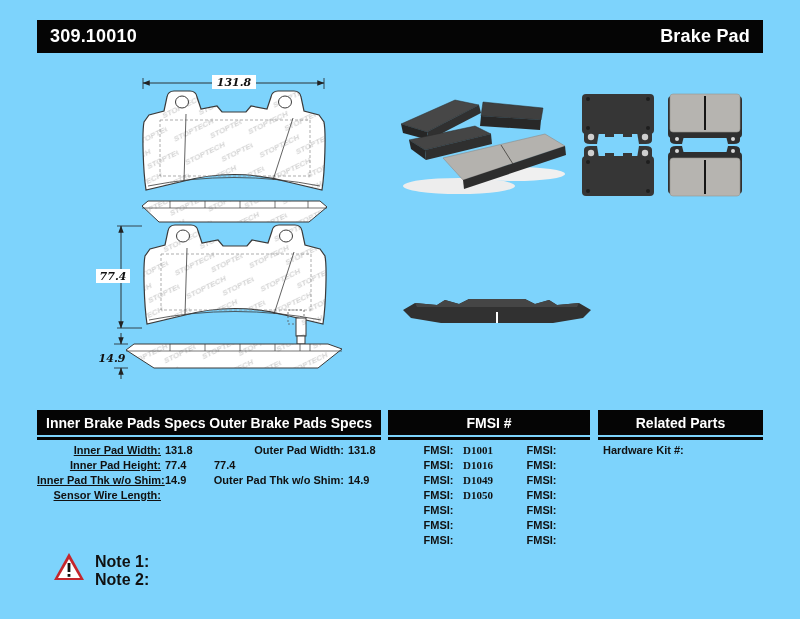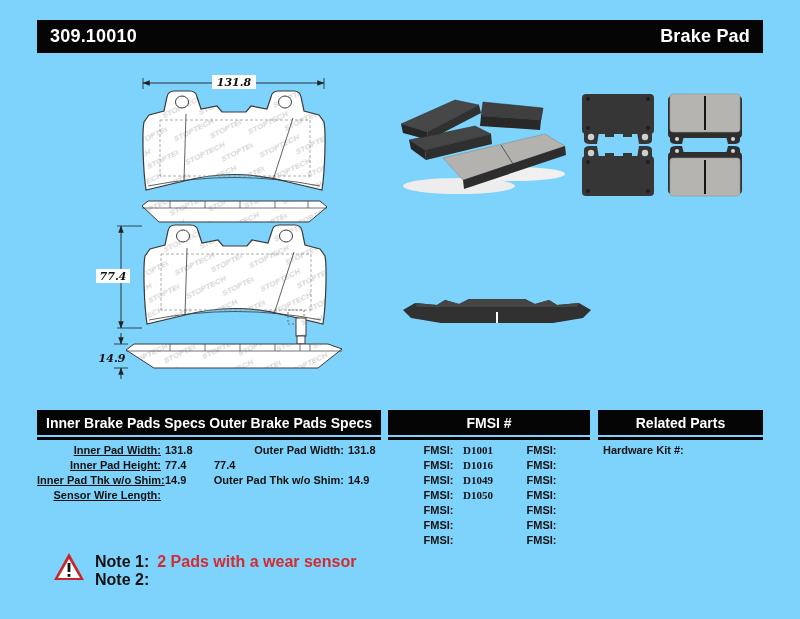--- a/index.html
+++ b/index.html
@@ -321,20 +321,19 @@
 
   <svg class="abs" style="left:53px;top:552px;" width="32" height="30" viewBox="0 0 32 30">
     <polygon points="16,1 31,28 1,28" fill="#c4262c"></polygon>
     <polygon points="16,7 27,26 5,26" fill="#ffffff"></polygon>
     <rect x="14.6" y="11" width="2.8" height="9" fill="#111111"></rect>
     <rect x="14.6" y="22" width="2.8" height="2.8" fill="#111111"></rect>
   </svg>
 
   <div class="abs noterow" style="left:95px;top:553px;">
     <span>Note 1:</span>
-    <span class="red">2 Pads with a wear sensor</span>
   </div>
   <div class="abs noterow" style="left:95px;top:571px;">
     <span>Note 2:</span>
     <span class="red"></span>
   </div>
 
 </div>
 
 </body></html>

